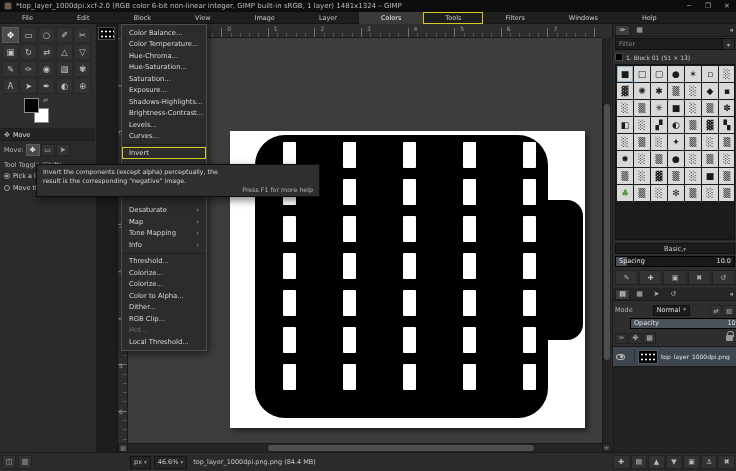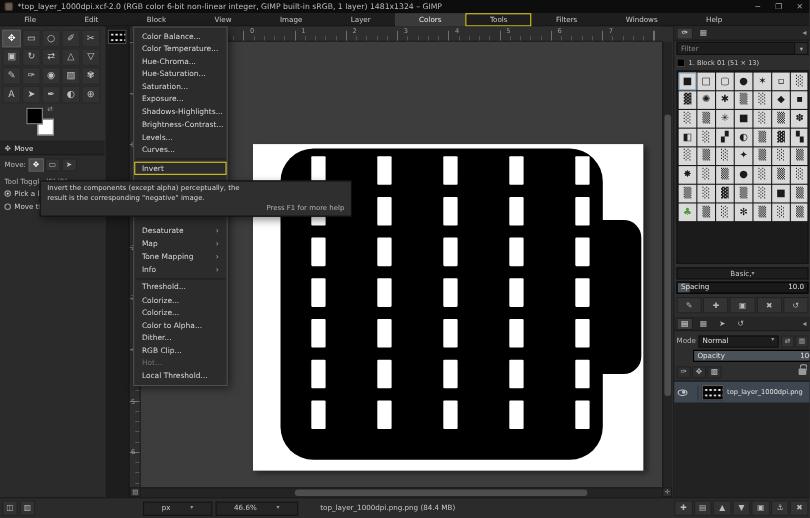--- a/index.html
+++ b/index.html
@@ -71,44 +71,44 @@
   .brush-cell{background:#d9d9d9;color:#1b1b1b;display:flex;align-items:center;justify-content:center;font-size:9px;overflow:hidden}
   .brush-cell.sel{outline:1px solid #8fb0c9;outline-offset:-1px}
   .tag-row{position:absolute;left:2px;top:219px;width:120px;height:11px;background:#1d1d1d;border:1px solid #101010;display:flex;align-items:center;justify-content:center;padding:0 3px;font-size:6.5px;color:#ccc}
   .spacing-row{position:absolute;left:2px;top:232px;width:120px;height:28px;display:flex}
   .spin{position:relative;flex:1;height:11px;background:#191919;border:1px solid #000;overflow:hidden}
   .spin-fill{position:absolute;left:0;top:0;bottom:0;background:#4a5158}
   .spin-label{position:absolute;left:3px;top:0;line-height:9px;font-size:6.5px;color:#e0e0e0;z-index:1}
   .spin-value{position:absolute;right:3px;top:0;line-height:9px;font-size:6.5px;color:#e0e0e0;z-index:1}
   .actions-row{position:absolute;left:2px;top:246px;width:120px;height:15px;display:flex;gap:1px}
   .act-btn{flex:1;background:#333;border:1px solid #222;color:#bbb;font-size:7px;display:flex;align-items:center;justify-content:center}
-  .mode-row{position:absolute;left:2px;top:280px;width:120px;height:12px;display:flex;align-items:center;gap:2px;font-size:6.5px;color:#b5b5b5}
+  .mode-row{position:absolute;left:2px;top:280px;width:120px;height:12px;display:flex;align-items:center;gap:20px;font-size:6.5px;color:#b5b5b5}
   .mode-combo{flex:1;height:11px;background:#1d1d1d;border:1px solid #101010;display:flex;align-items:flex-start;justify-content:space-between;padding:0 3px;color:#e0e0e0}
   .mode-btn{width:12px;height:11px;background:#333;border:1px solid #222;color:#bbb;font-size:6px;display:flex;align-items:center;justify-content:center}
   .opacity-row{position:absolute;left:17px;top:294px;width:120px;height:11px;display:flex}
   .lock-row{position:absolute;left:2px;top:308px;width:120px;height:12px;display:flex;align-items:center;gap:1px}
   .lock-btn{width:13px;height:11px;background:#2f2f2f;border:1px solid #222;color:#b5b5b5;font-size:7px;display:flex;align-items:center;justify-content:center}
   .css-lock{margin-left:auto;width:7px;height:6px;background:#9a9a9a;border-radius:1px;position:relative;margin-right:2px}
   .css-lock::before{content:"";position:absolute;left:1px;top:-4px;width:5px;height:5px;border:1px solid #9a9a9a;border-bottom:none;border-radius:3px 3px 0 0}
   .layer-list{position:absolute;left:0;top:322px;width:124px;height:106px;background:#222;border-top:1px solid #191919}
   .layer-row{height:20px;display:flex;align-items:center;gap:3px;padding:0 3px;background:#3e4650;border-bottom:1px solid #191919}
   .eye{width:9px;height:6px;border:1px solid #c5c5c5;border-radius:50%;position:relative;flex:none}
   .eye::after{content:"";position:absolute;left:2.5px;top:0.5px;width:3px;height:3px;border-radius:50%;background:#c5c5c5}
   .chain-cell{width:7px;height:14px;border-right:1px solid #2e343b;flex:none}
   .layer-thumb{width:20px;height:14px;border:1px solid #5a5a5a;flex:none}
   .layer-name{flex:1;min-width:0;font-size:6px;color:#e2e2e2;white-space:nowrap;overflow:hidden;text-overflow:ellipsis}
   .layers-bottom{position:absolute;left:612px;top:452px;width:124px;height:19px;background:#2b2b2b;border-top:1px solid #1a1a1a;display:flex;gap:1px;align-items:center;padding:0 1px}
   .lb-btn{flex:1;height:14px;background:#333;border:1px solid #222;color:#bbb;font-size:7px;display:flex;align-items:center;justify-content:center}
   
   .statusbar{position:absolute;left:0;top:452px;width:612px;height:19px;background:#2b2b2b;border-top:1px solid #1a1a1a;display:flex;align-items:center;gap:3px;padding:0 2px;font-size:6.5px;color:#c8c8c8}
   .sb-btn{width:14px;height:14px;background:#333;border:1px solid #222;display:flex;align-items:center;justify-content:center;font-size:7px;color:#bbb;flex:none}
   .sb-spacer{width:92px;flex:none}
-  .sb-combo{height:13px;background:#252525;border:1px solid #151515;display:flex;align-items:center;gap:18px;padding:0 16px;flex:none}
+  .sb-combo{height:13px;background:#252525;border:1px solid #151515;display:flex;align-items:center;gap:2px;padding:0 3px;flex:none}
   .sb-caret{font-size:5.5px;color:#999}
-  .sb-text{margin-left:17px;white-space:nowrap;overflow:hidden;font-size:6.5px}
+  .sb-text{margin-left:3px;white-space:nowrap;overflow:hidden;font-size:6.5px}
   
   .menu-pop{position:absolute;left:121px;top:24px;width:86px;background:#2c2c2c;border:1px solid #4e4e4e;box-shadow:2px 3px 8px rgba(0,0,0,.55);z-index:40;padding:2px 0}
   .menu-entry{height:11.5px;display:flex;align-items:center;justify-content:space-between;padding:0 7px;font-size:6.8px;color:#d8d8d8;white-space:nowrap;overflow:hidden}
   .menu-entry.disabled{color:#6f6f6f}
   .menu-sep{height:1px;background:#1d1d1d;margin:2px 1px}
   .submark{color:#a5a5a5;font-size:7px}
   
   .tooltip{position:absolute;left:36px;top:164px;width:284px;height:33px;background:#2f2f2f;border:1px solid #0d0d0d;box-shadow:2px 3px 8px rgba(0,0,0,.5);z-index:50;display:flex;gap:6px;padding:3px 6px;font-size:6.3px;color:#d4d4d4}
   .tip-text{width:188px;line-height:1.4}
   .tip-hint{margin-left:auto;align-self:flex-end;color:#b3b3b3}

